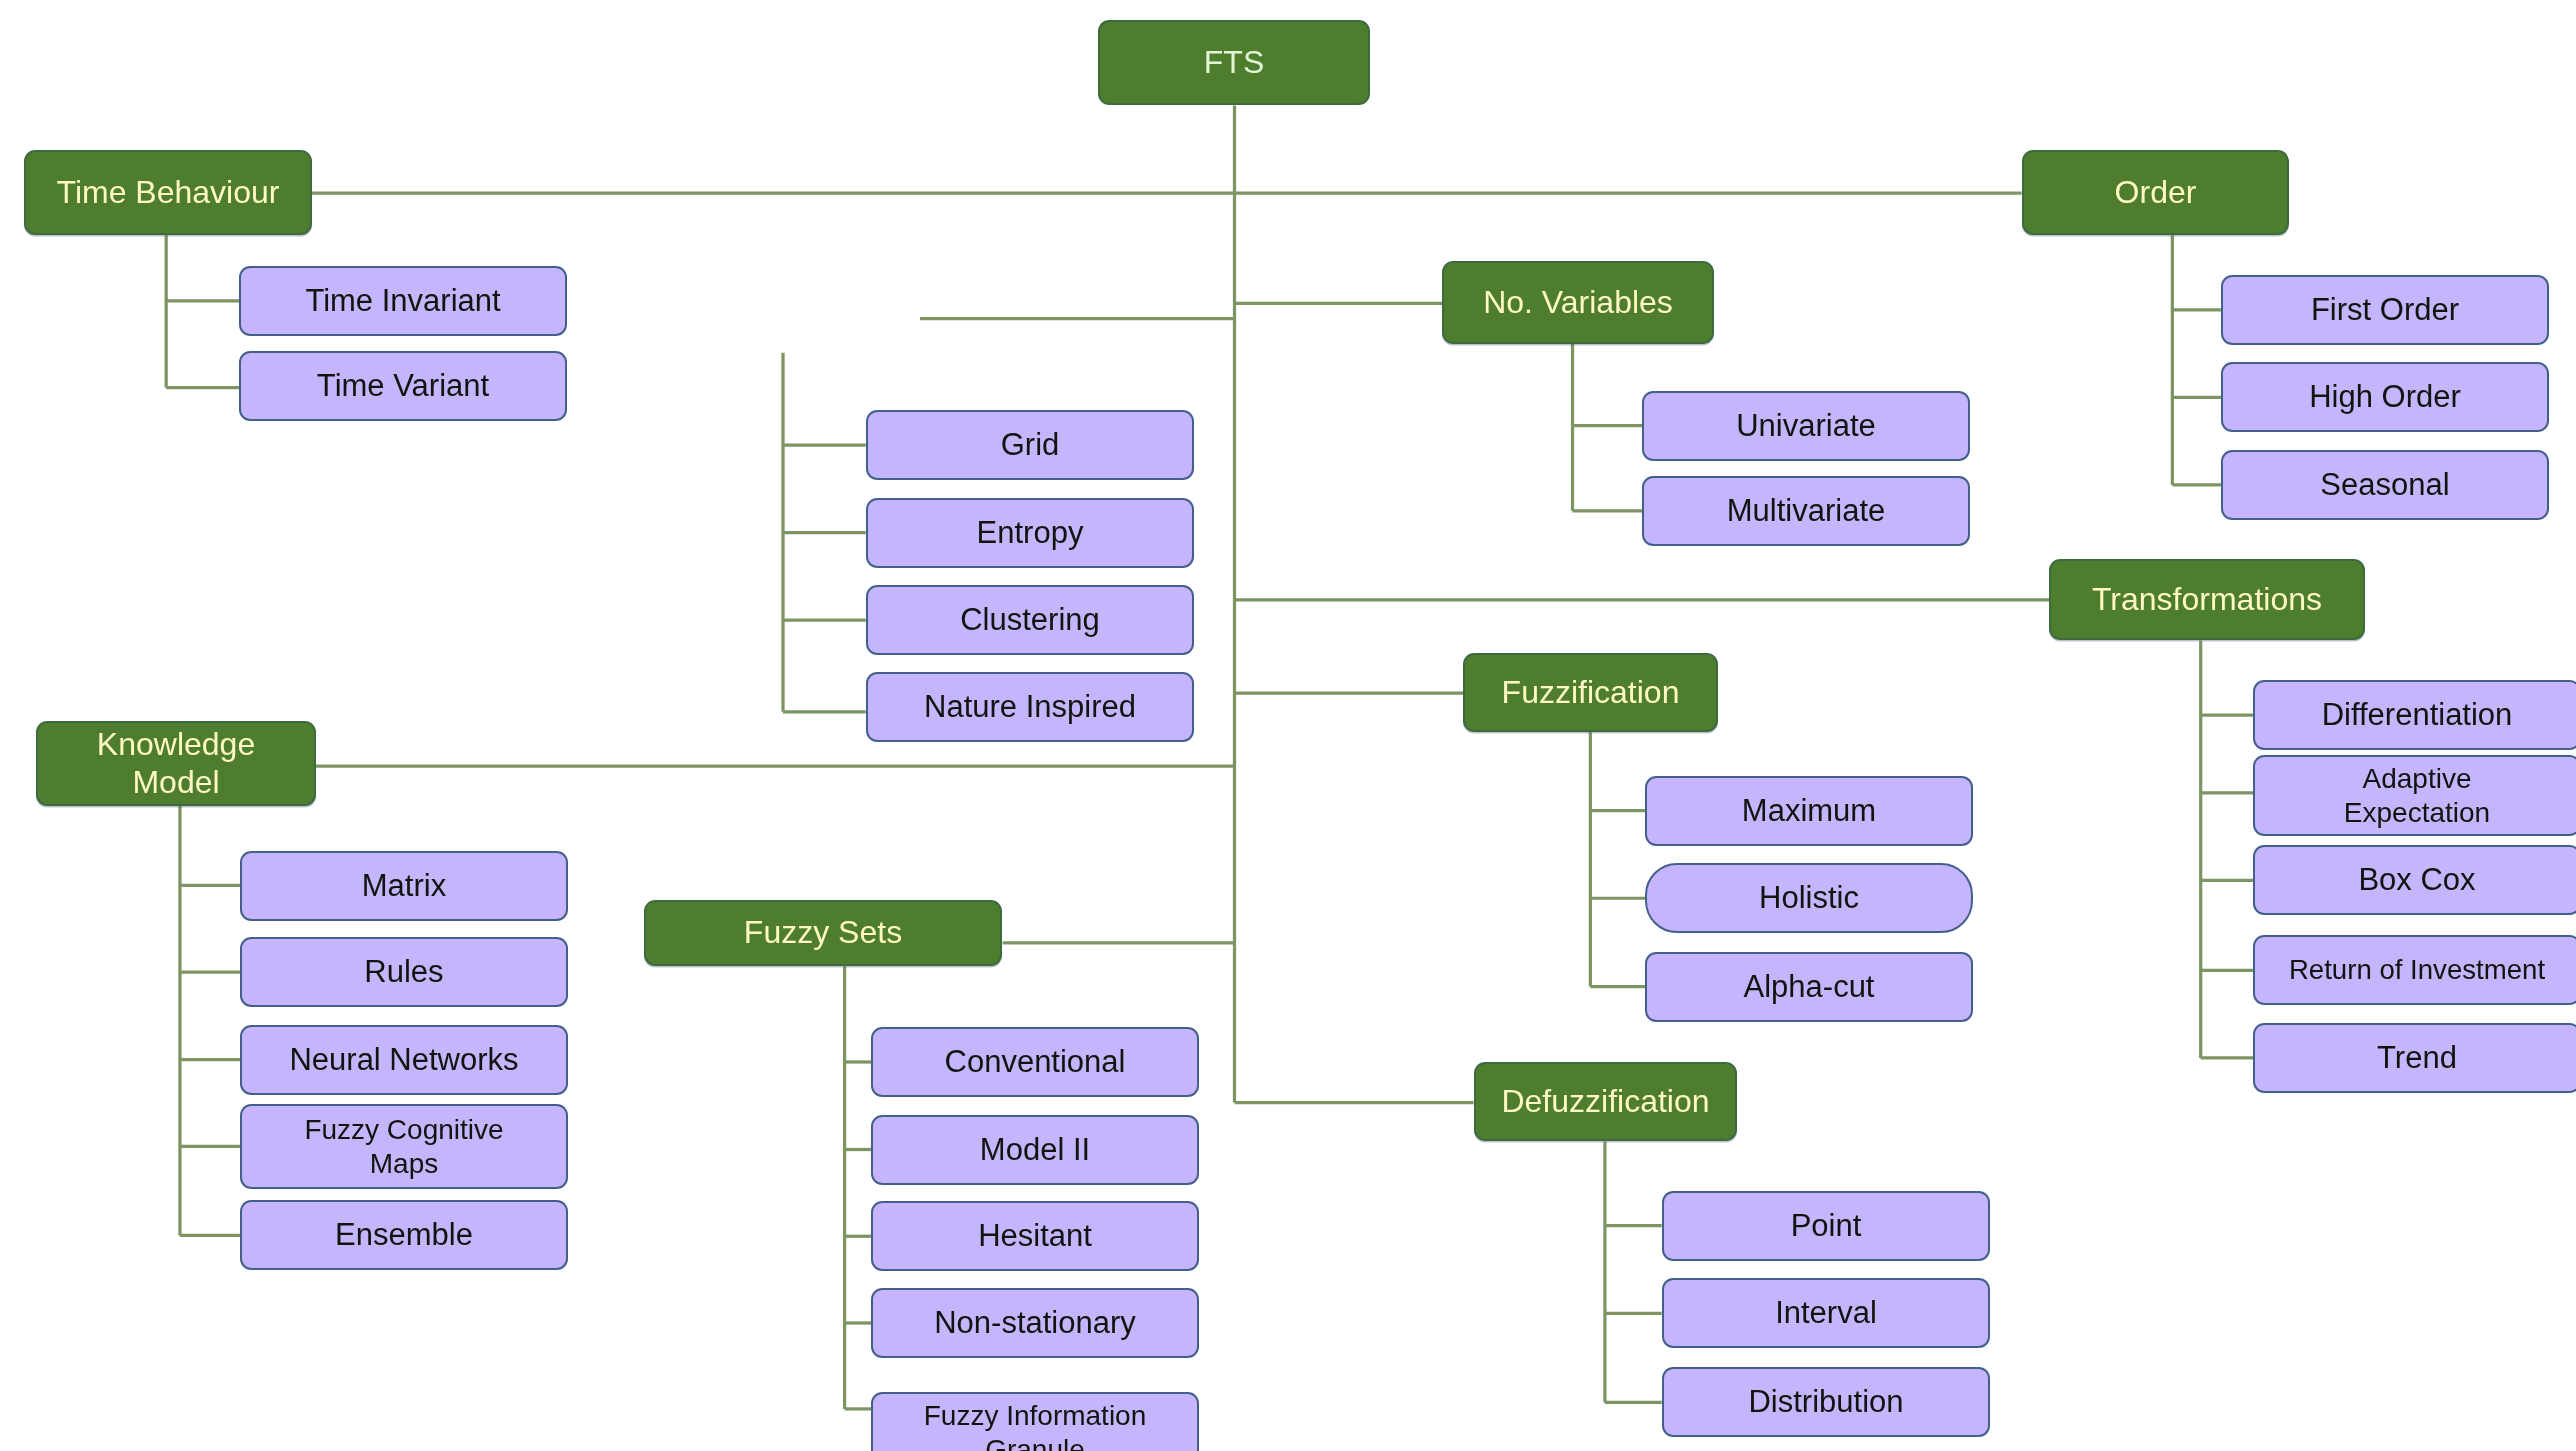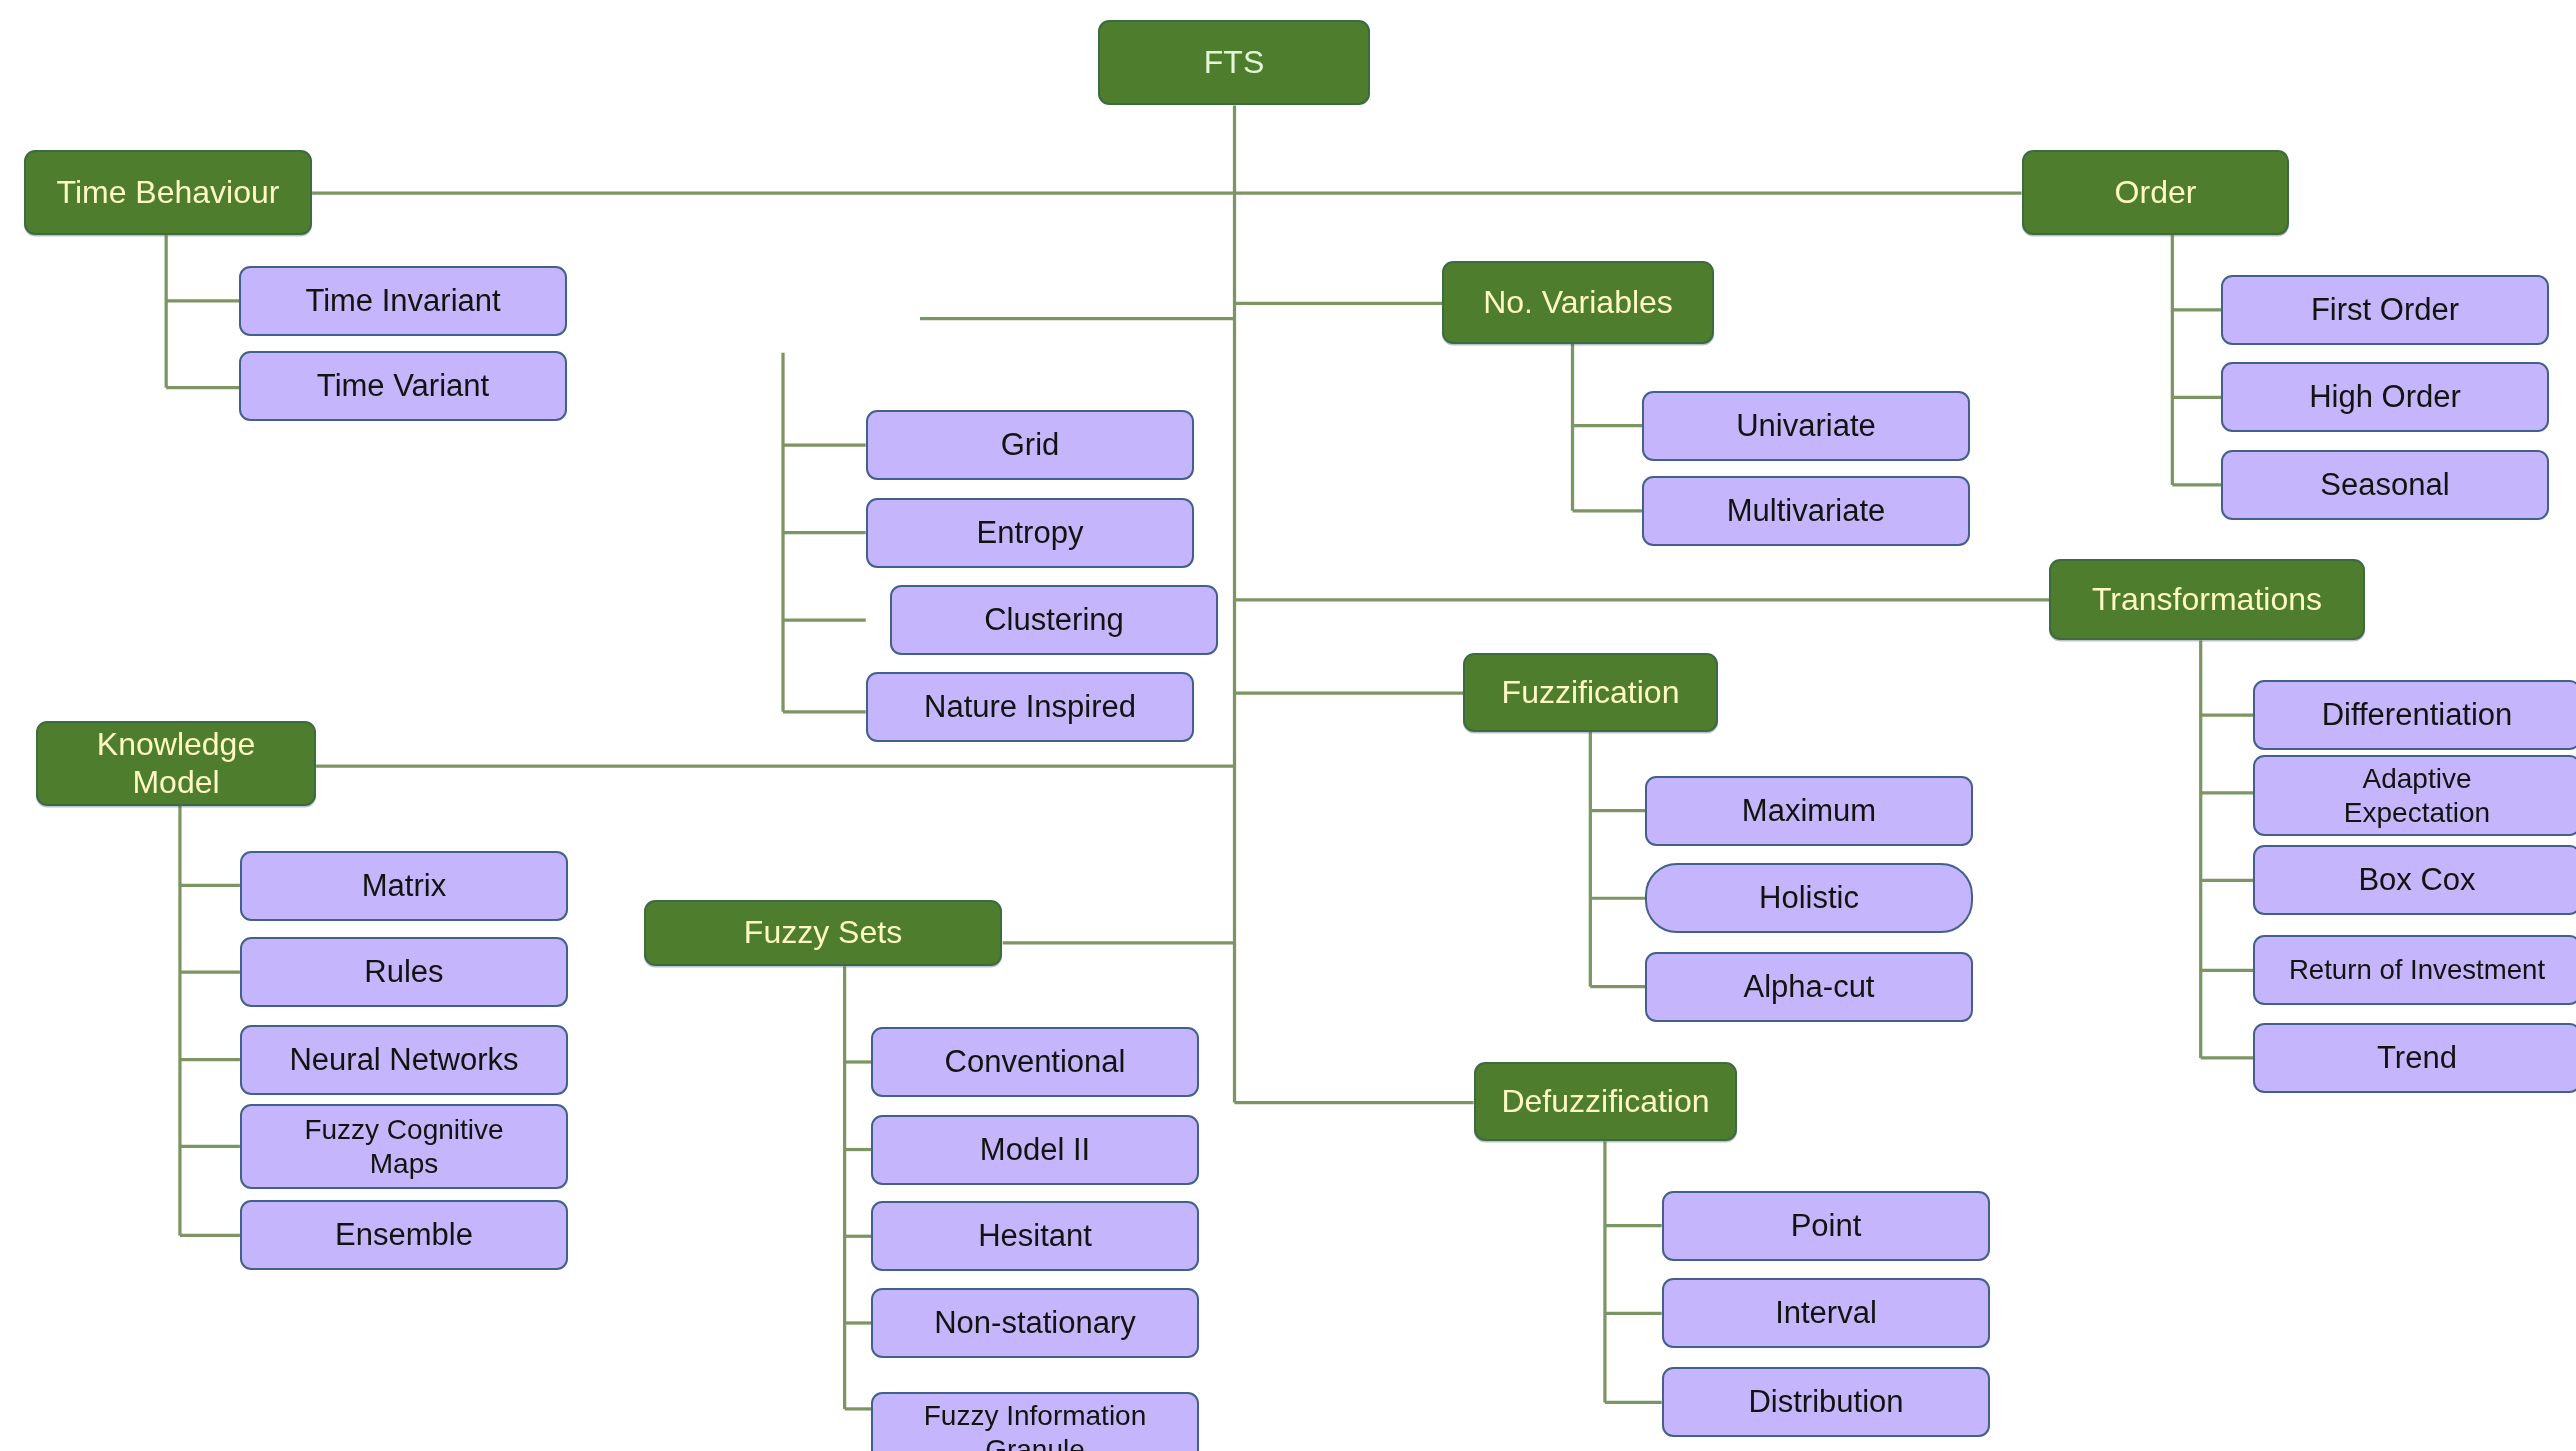--- a/index.html
+++ b/index.html
@@ -138,21 +138,21 @@
   <div class="node leaf" style="left:239px;top:351px;width:328px;height:70px;">
     <span class="lbl">Time Variant</span>
   </div>
 
   <div class="node leaf" style="left:866px;top:410px;width:328px;height:70px;">
     <span class="lbl">Grid</span>
   </div>
   <div class="node leaf" style="left:866px;top:498px;width:328px;height:70px;">
     <span class="lbl">Entropy</span>
   </div>
-  <div class="node leaf" style="left:866px;top:585px;width:328px;height:70px;margin-left:24px;">
+  <div class="node leaf" style="left:866px;top:585px;width:328px;height:70px;">
     <span class="lbl">Clustering</span>
   </div>
   <div class="node leaf" style="left:866px;top:672px;width:328px;height:70px;">
     <span class="lbl">Nature Inspired</span>
   </div>
 
   <div class="node parent" style="left:36px;top:721px;width:280px;height:85px;">
     <span class="lbl">Knowledge
 Model</span>
   </div>

